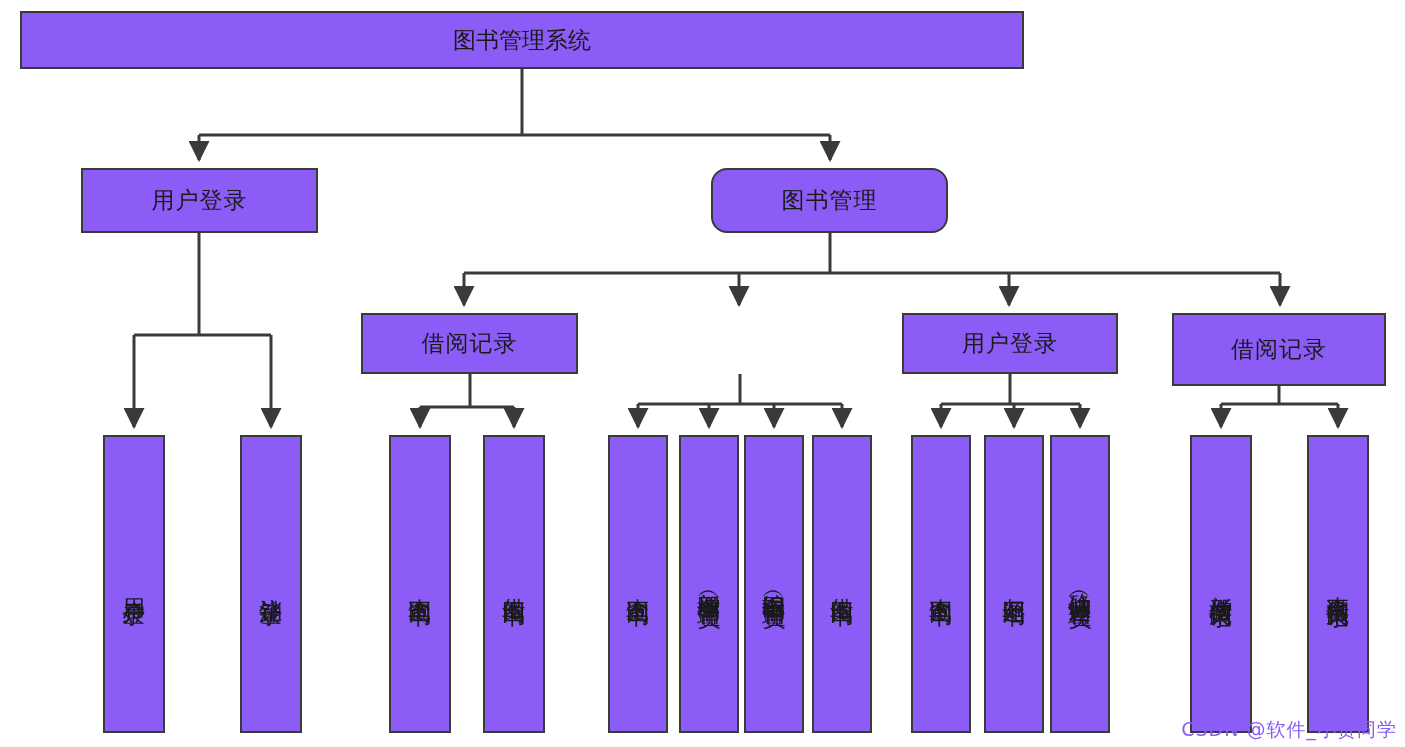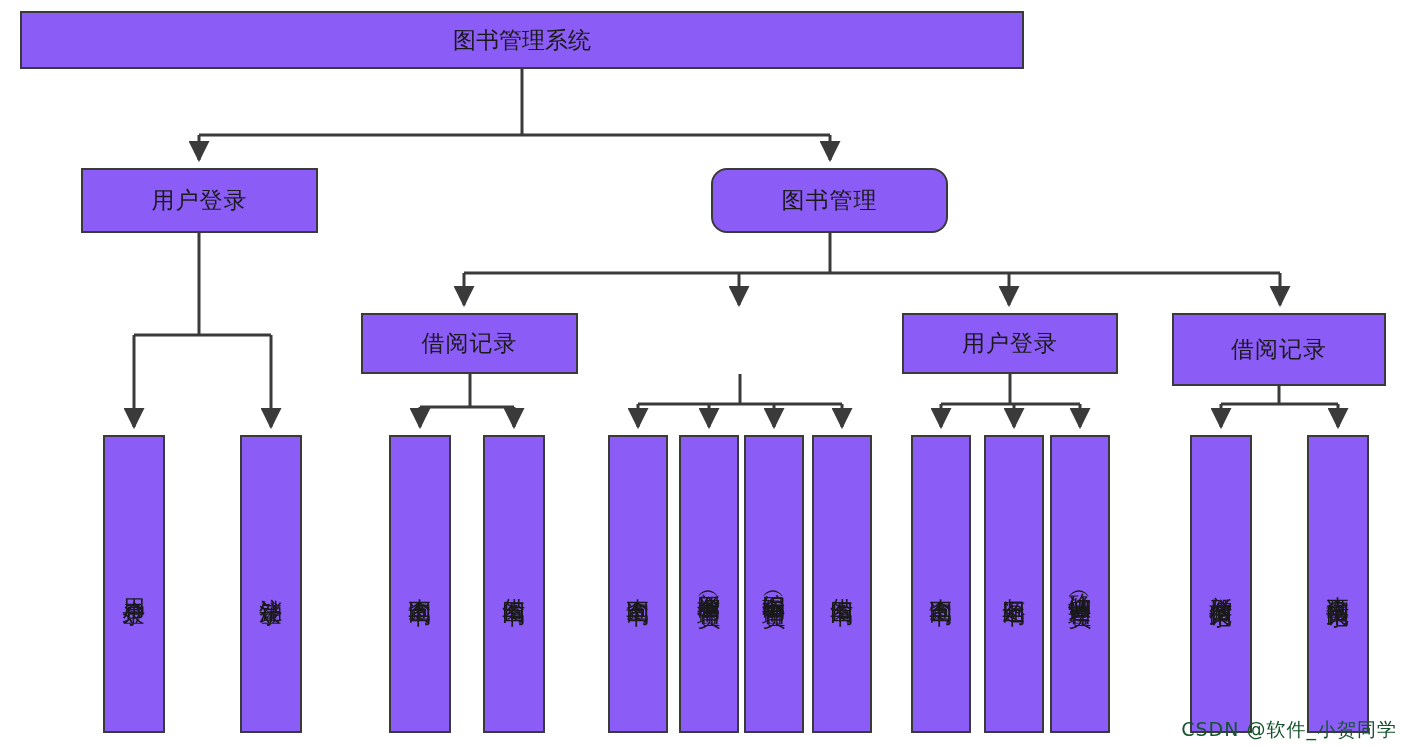--- a/index.html
+++ b/index.html
@@ -4,21 +4,21 @@
 <style>
   html,body{margin:0;padding:0;background:#ffffff;}
   body{font-family:"DejaVu Sans","Liberation Sans",sans-serif;}
   #canvas{position:relative;width:1405px;height:747px;background:#ffffff;overflow:hidden;}
   #wires{position:absolute;left:0;top:0;width:1405px;height:747px;}
   .node{position:absolute;box-sizing:border-box;background:#8b5cf6;border:2.5px solid #3a3a3a;display:flex;align-items:center;justify-content:center;color:#1a1a1a;}
   .node.h{font-size:23px;line-height:1.1;letter-spacing:1px;}
   .node.root{font-size:23px;}
   .node.v{writing-mode:vertical-rl;text-orientation:upright;font-size:23px;line-height:1.32;letter-spacing:2px;padding:6px 0;align-items:center;justify-content:center;}
   .vtext{writing-mode:vertical-rl;text-orientation:upright;display:block;white-space:nowrap;}
-  .watermark{position:absolute;right:8px;bottom:4px;font-size:19px;color:#14532d;letter-spacing:1px;white-space:nowrap;}
+  .watermark{position:absolute;right:8px;bottom:4px;font-size:19px;color:#8b5cf6;letter-spacing:1px;white-space:nowrap;}
 </style>
 </head>
 <body>
 
 <div id="canvas">
 
   <svg id="wires" viewBox="0 0 1405 747">
     <defs>
       <marker id="arr" viewBox="0 0 10 10" refX="9" refY="5" markerWidth="7" markerHeight="7" orient="auto-start-reverse">
         <path d="M 0 0 L 10 5 L 0 10 z" fill="#3a3a3a"></path>

